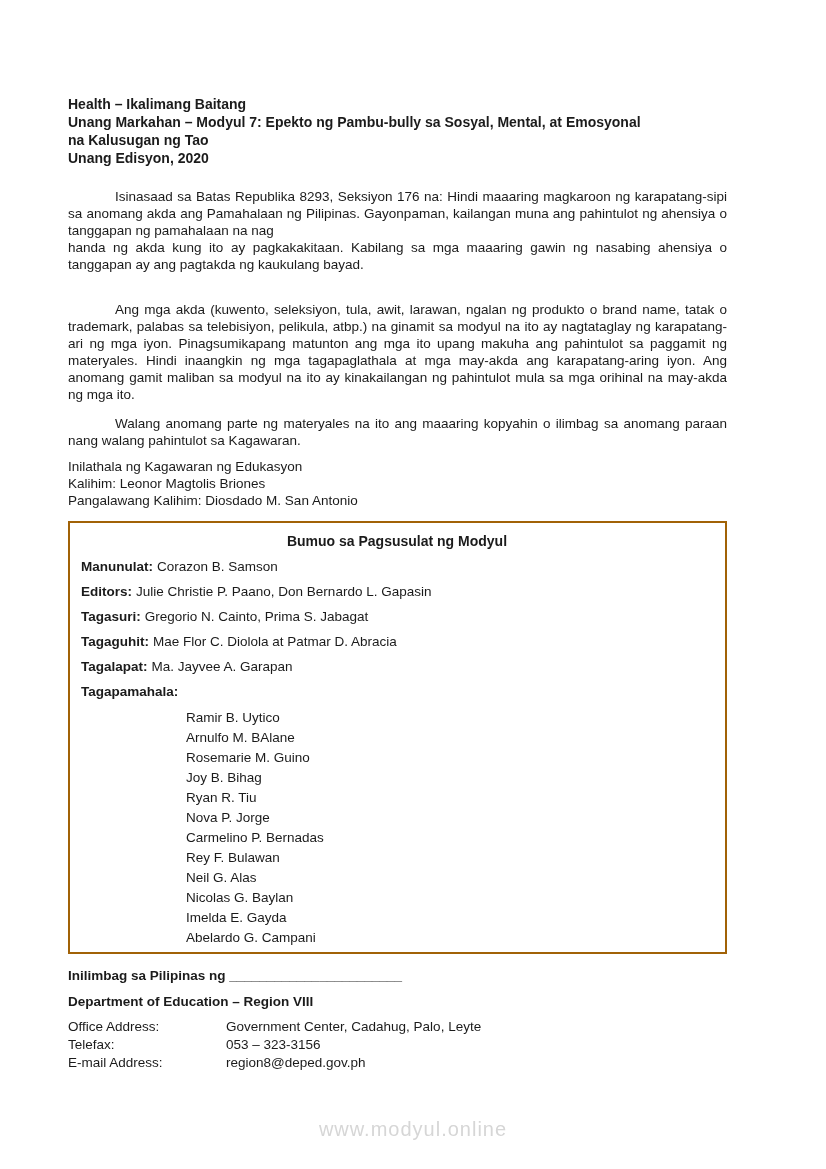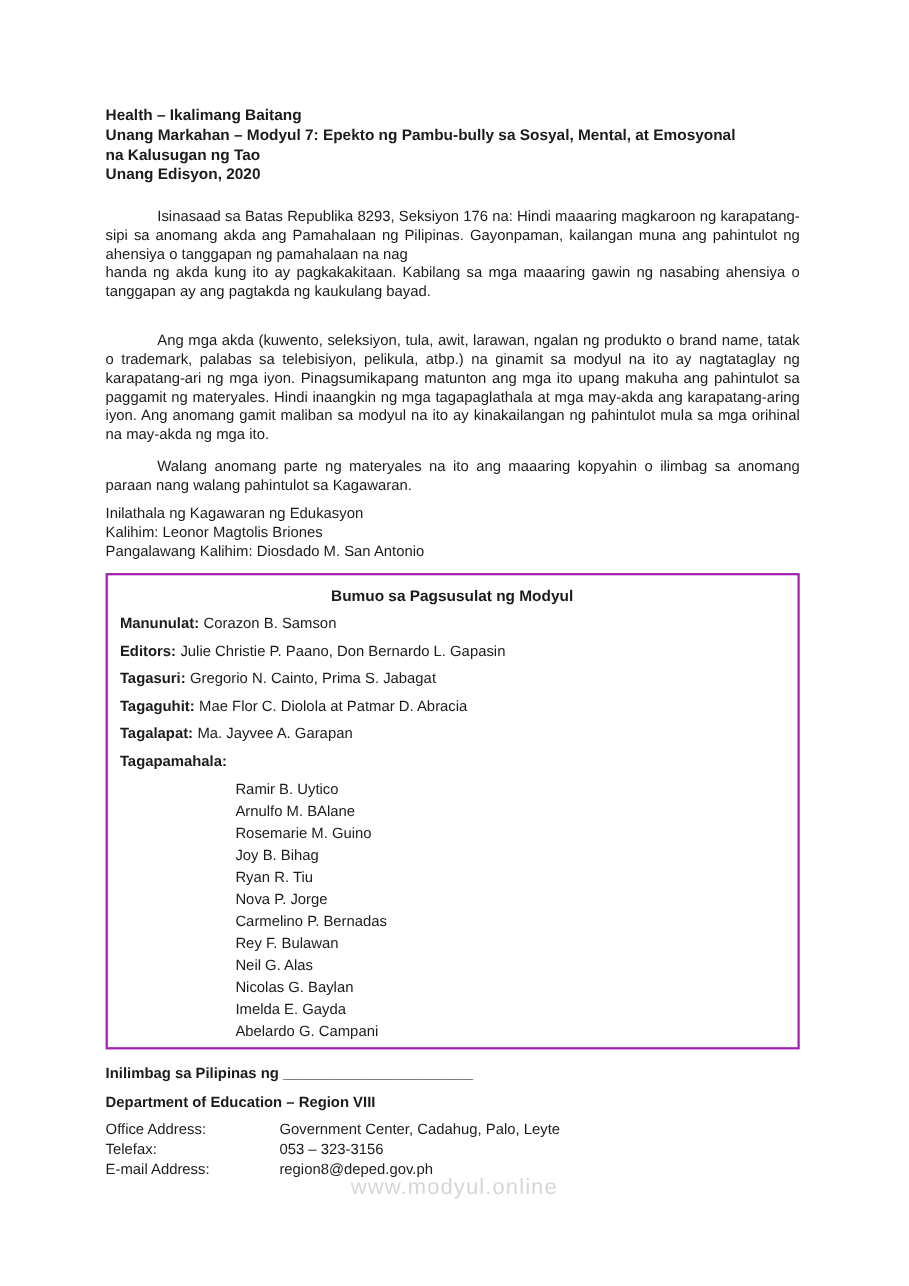--- a/index.html
+++ b/index.html
@@ -6,21 +6,21 @@
   html, body { background: #ffffff; }
   body {
     width: 826px; height: 1169px;
     font-family: "Liberation Sans", "DejaVu Sans", sans-serif;
     color: #1b1b1b;
     position: relative;
     overflow: hidden;
   }
   .page {
     position: absolute; inset: 0;
-    padding: 95px 99px 0 96px;
+    padding: 95px 99px 0 68px;
     background: #ffffff;
   }
   
   .doc-header .hline {
     font-weight: bold;
     font-size: 14px;
     line-height: 18px;
   }
   
   .para {
@@ -32,21 +32,21 @@
   .prewrap { white-space: pre-wrap; }
   .para-1 { margin-top: 21px; }
   .para-2 { margin-top: 28px; }
   .para-3 { margin-top: 12px; }
   
   .publisher { margin-top: 9px; }
   .publisher div { font-size: 13.5px; line-height: 17px; }
   
   .credits-box {
     margin-top: 12px;
-    border: 2px solid #a21caf;
+    border: 2px solid #a16207;
     padding: 10px 12px 4px 11px;
     min-height: 433px;
   }
   .box-title {
     font-weight: bold;
     font-size: 14px;
     line-height: 17px;
     text-align: center;
     margin-bottom: 8px;
   }
@@ -76,21 +76,21 @@
     display: grid;
     grid-template-columns: 118px 1fr;
     font-size: 13.5px;
     line-height: 18px;
     gap: 40px;
   }
   
   .watermark {
     position: absolute;
     left: 0; right: 0;
-    top: 1068px;
+    top: 1118px;
     text-align: center;
     font-size: 20px;
     letter-spacing: 1px;
     color: #d6d6d6;
   }
 </style>
 </head>
 <body>
 
 <div class="page">

